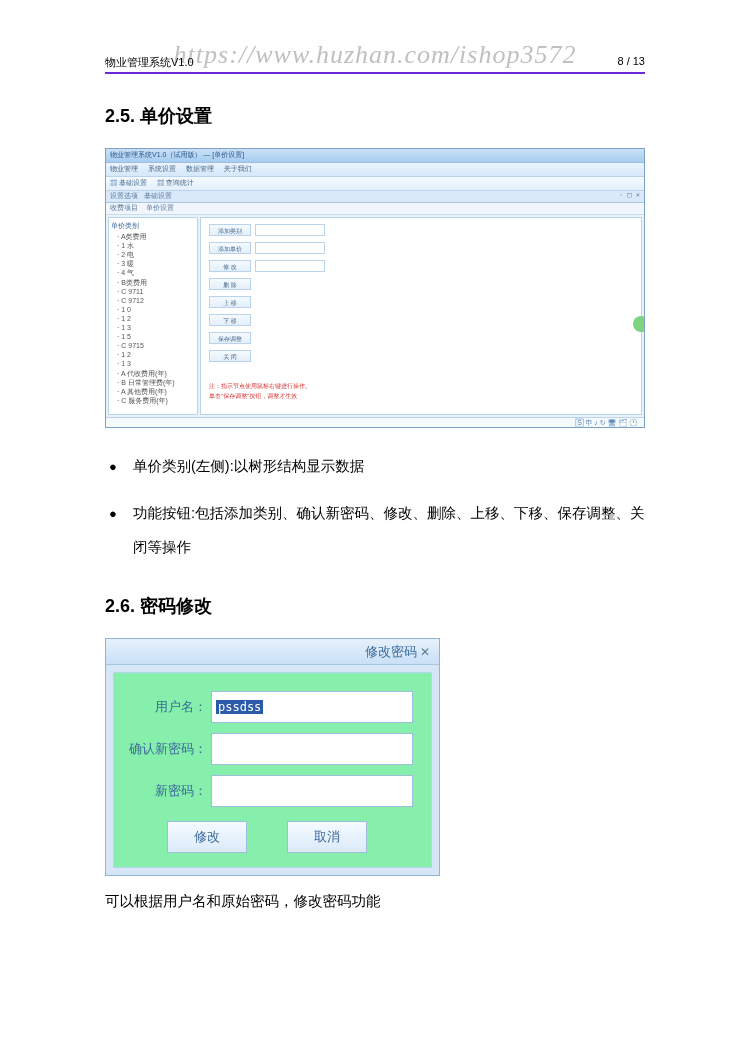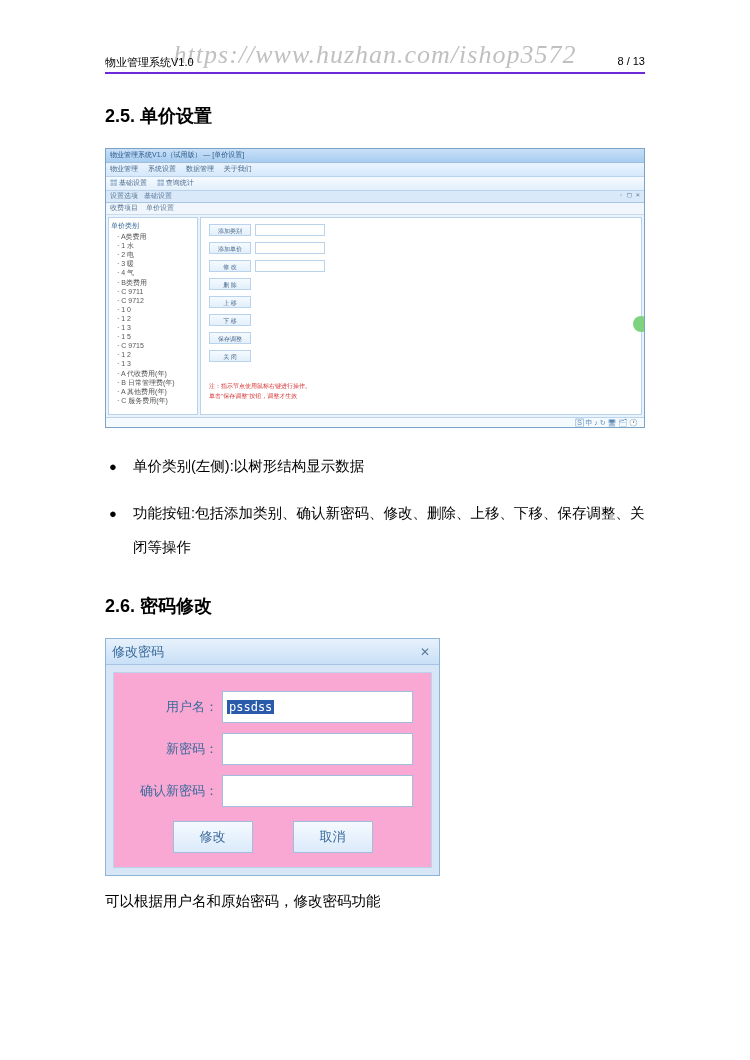--- a/index.html
+++ b/index.html
@@ -180,35 +180,35 @@
     border:1px solid #8fb4d9;
     background:#d6e6f6;
     margin: 4px 0 0 0;
     font-size:13px;
   }
   .dlg-title {
     height:26px;
     background:linear-gradient(#e7f1fb,#c9e0f7);
     border-bottom:1px solid #a7c5e3;
     display:flex;
-    justify-content:space-between;
+    justify-content:flex-end;
     align-items:center;
     padding:0 6px;
     color:#3a6a9a;
   }
   .dlg-title .x {
     width:16px; height:16px;
     display:flex; align-items:center; justify-content:center;
     color:#5a7a9a;
     font-size:12px;
     cursor:default;
   }
   .dlg-body {
-    padding:18px 18px 14px 18px;
-    background:#f9a8d4;
+    padding:18px 18px 14px 7px;
+    background:#86efac;
     margin:7px;
     border:1px solid #b9d3ec;
   }
   .dlg-row { display:flex; align-items:center; margin-bottom:10px; }
   .dlg-row label { width:86px; text-align:right; color:#3a6a9a; font-size:13px; margin-right:4px;}
   .dlg-row .inp {
     flex:1;
     height:32px;
     border:1px solid #9fbedd;
     background:#fff;
@@ -341,25 +341,25 @@
     <span class="x">✕</span>
   </div>
   <div class="dlg-body">
     <div class="dlg-row">
       <label>用户名：</label>
       <div class="inp">
         <span class="sel">pssdss</span>
       </div>
     </div>
     <div class="dlg-row">
+      <label>确认新密码：</label>
+      <div class="inp"></div>
+    </div>
+    <div class="dlg-row">
       <label>新密码：</label>
-      <div class="inp"></div>
-    </div>
-    <div class="dlg-row">
-      <label>确认新密码：</label>
       <div class="inp"></div>
     </div>
     <div class="dlg-btns">
       <div class="dlg-btn">修改</div>
       <div class="dlg-btn">取消</div>
     </div>
   </div>
 </div>
 
 <p class="desc">可以根据用户名和原始密码，修改密码功能</p>

